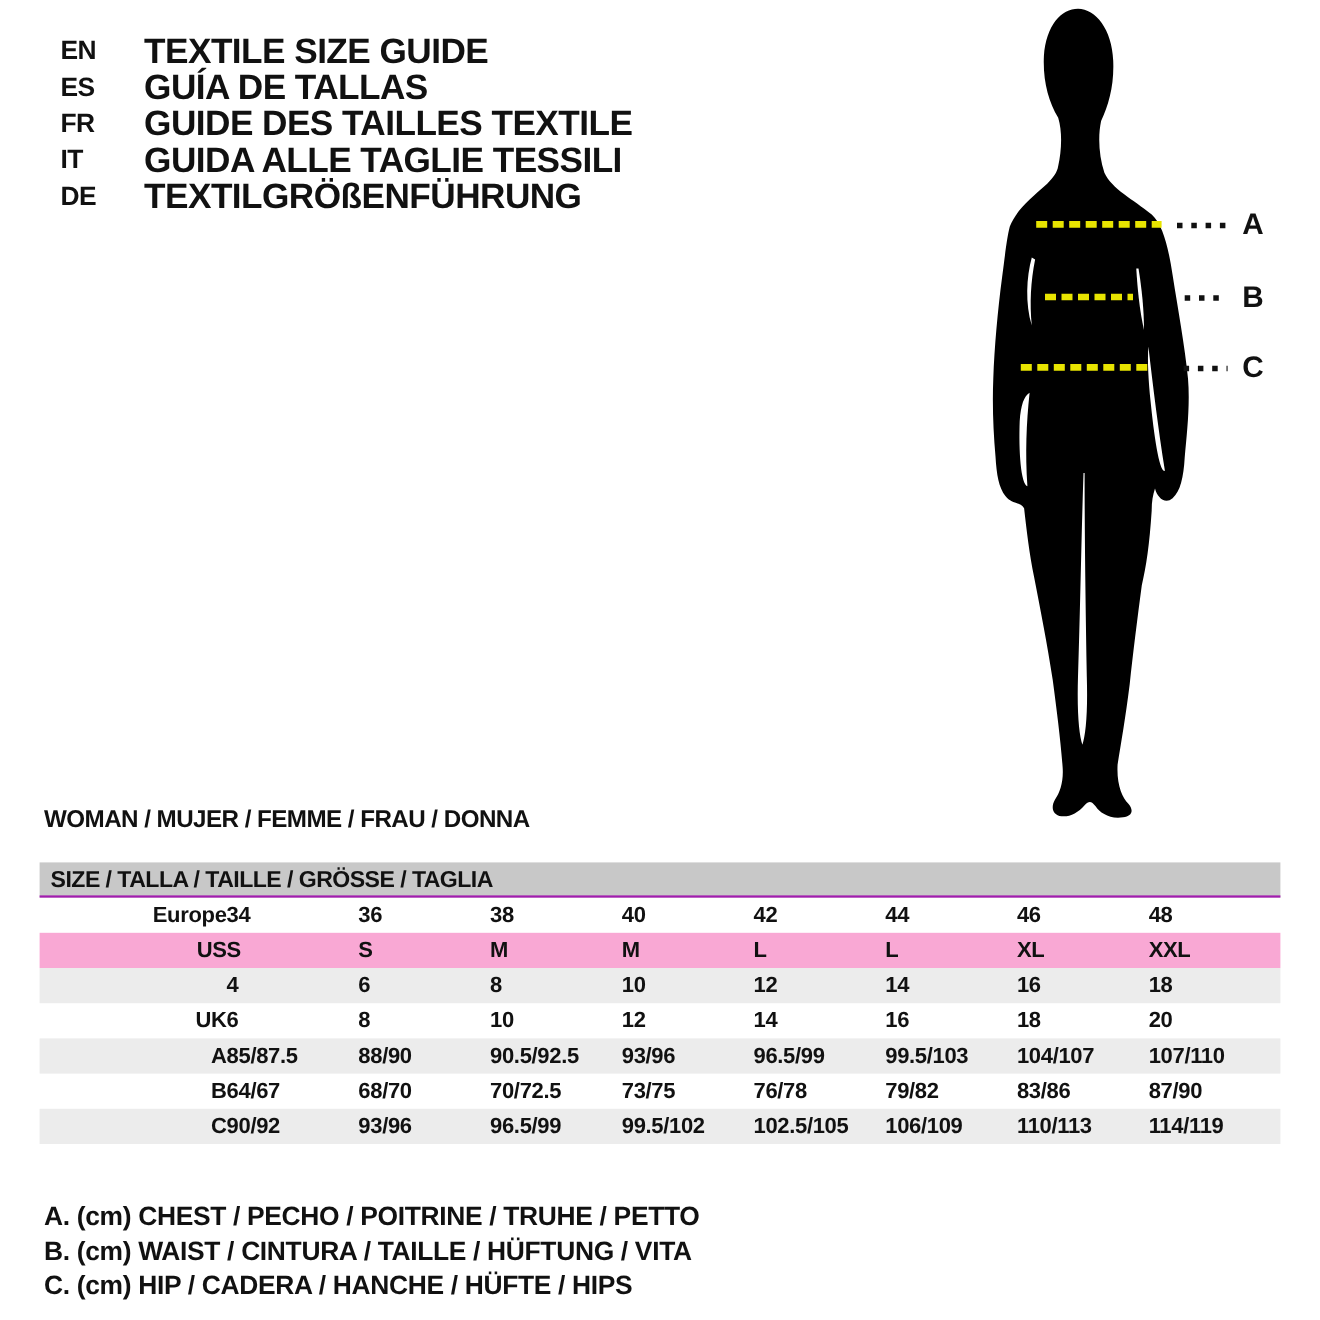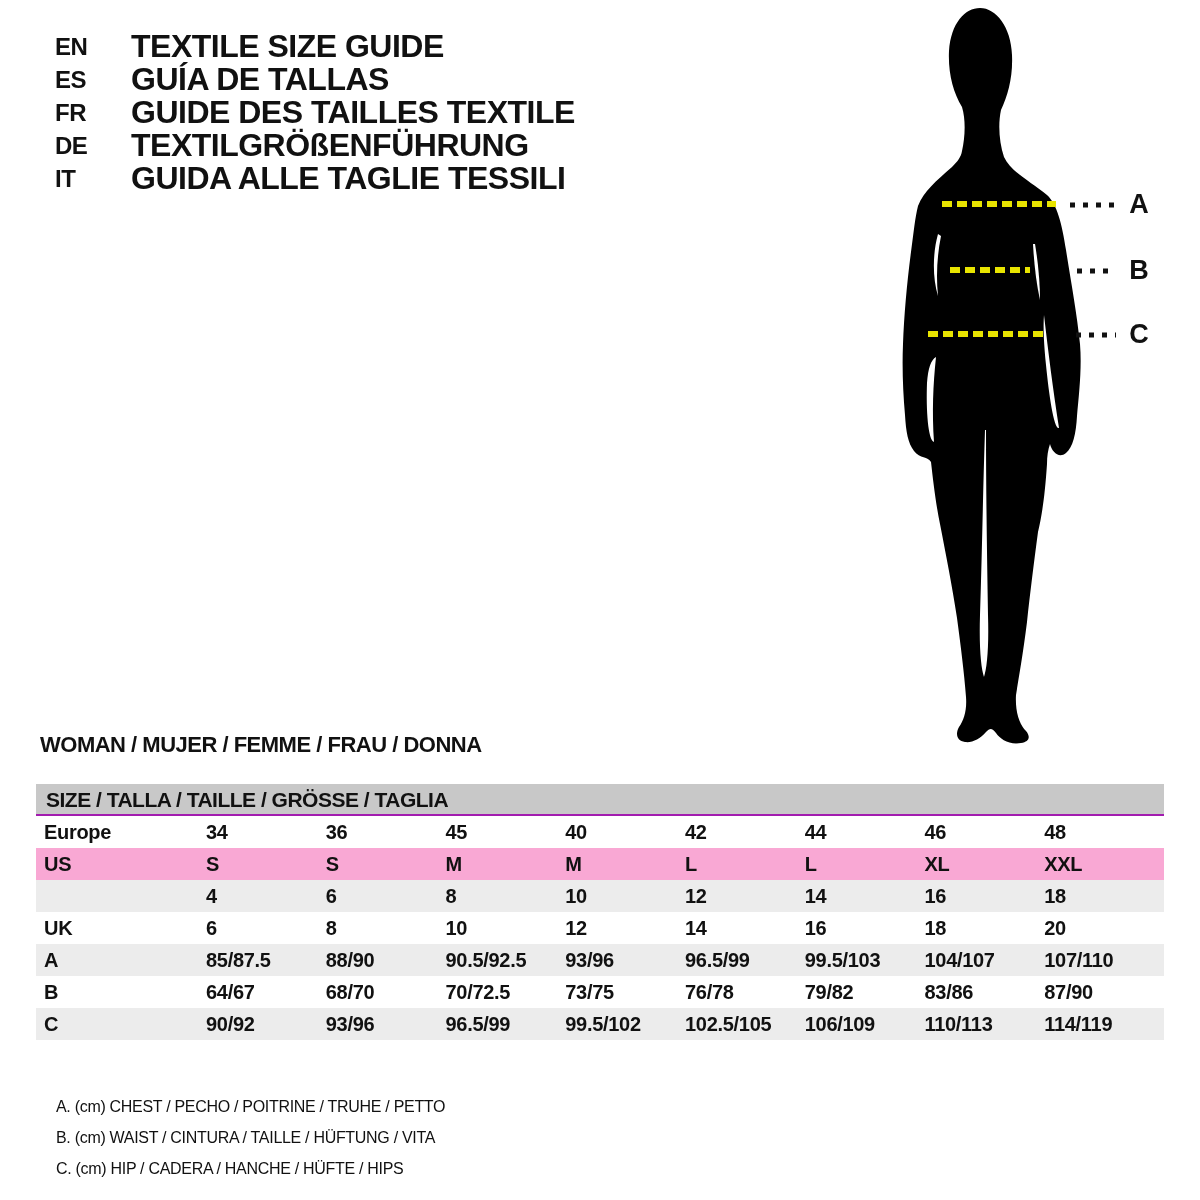--- a/index.html
+++ b/index.html
@@ -23,53 +23,53 @@
   .section-title { position:absolute; left:40px; top:732px; font-size:22px; font-weight:700;
                    letter-spacing:-0.5px; white-space:nowrap; }
 
   
   .size-table { position:absolute; left:36px; top:784px; width:1128px; }
   .t-header { height:32px; line-height:32px; background:#c8c8c8; font-size:21px; font-weight:700;
               padding-left:10px; letter-spacing:-0.5px; border-bottom:2px solid #a21caf; }
   .t-row { display:flex; height:32px; line-height:32px; font-size:20px; font-weight:700;
            letter-spacing:-0.3px; }
   .t-row.shaded { background:#ececec; }
-  .t-label { width:170px; padding-left:8px; text-align:left; }
+  .t-label { width:170px; padding-left:8px; text-align:right; }
   .t-cell { flex:1; text-align:left; }
 
   
   .legend { position:absolute; left:40px; top:1091px; }
-  .legend-line { height:31px; line-height:31px; font-size:16px; font-weight:400;
-                 letter-spacing:-0.3px; white-space:nowrap;margin-left:16px; }
+  .legend-line { height:31px; line-height:31px; font-size:24px; font-weight:700;
+                 letter-spacing:-0.3px; white-space:nowrap; }
 </style>
 </head>
 <body>
 
 <div id="canvas">
 
   <div class="lang-guide">
     <div class="lang-row">
       <span class="lang-code">EN</span>
       <span class="lang-label">TEXTILE SIZE GUIDE</span>
     </div>
     <div class="lang-row">
       <span class="lang-code">ES</span>
       <span class="lang-label">GUÍA DE TALLAS</span>
     </div>
     <div class="lang-row">
       <span class="lang-code">FR</span>
       <span class="lang-label">GUIDE DES TAILLES TEXTILE</span>
     </div>
     <div class="lang-row">
+      <span class="lang-code">IT</span>
+      <span class="lang-label">GUIDA ALLE TAGLIE TESSILI</span>
+    </div>
+    <div class="lang-row">
       <span class="lang-code">DE</span>
       <span class="lang-label">TEXTILGRÖßENFÜHRUNG</span>
-    </div>
-    <div class="lang-row">
-      <span class="lang-code">IT</span>
-      <span class="lang-label">GUIDA ALLE TAGLIE TESSILI</span>
     </div>
   </div>
 
   <svg class="figure-svg" viewBox="0 0 250 745">
     <path fill="#000000" d="
       M100,8
       C116,8 131,27 132,55
       C133,77 128,95 121,110
       C118,124 119,142 124,157
       C131,172 150,181 167,195
@@ -124,21 +124,21 @@
 
   <div class="section-title">WOMAN / MUJER / FEMME / FRAU / DONNA</div>
 
   <div class="size-table">
     <div class="t-header" style="background: rgb(200, 200, 200);">SIZE / TALLA / TAILLE / GRÖSSE / TAGLIA</div>
     <div id="table-rows">
         <div class="t-row">
           <div class="t-label">Europe</div>
           <div class="t-cell">34</div>
           <div class="t-cell">36</div>
-          <div class="t-cell">45</div>
+          <div class="t-cell">38</div>
           <div class="t-cell">40</div>
           <div class="t-cell">42</div>
           <div class="t-cell">44</div>
           <div class="t-cell">46</div>
           <div class="t-cell">48</div>
         </div>
         <div class="t-row shaded" style="background: #f9a8d4;">
           <div class="t-label">US</div>
           <div class="t-cell">S</div>
           <div class="t-cell">S</div>

